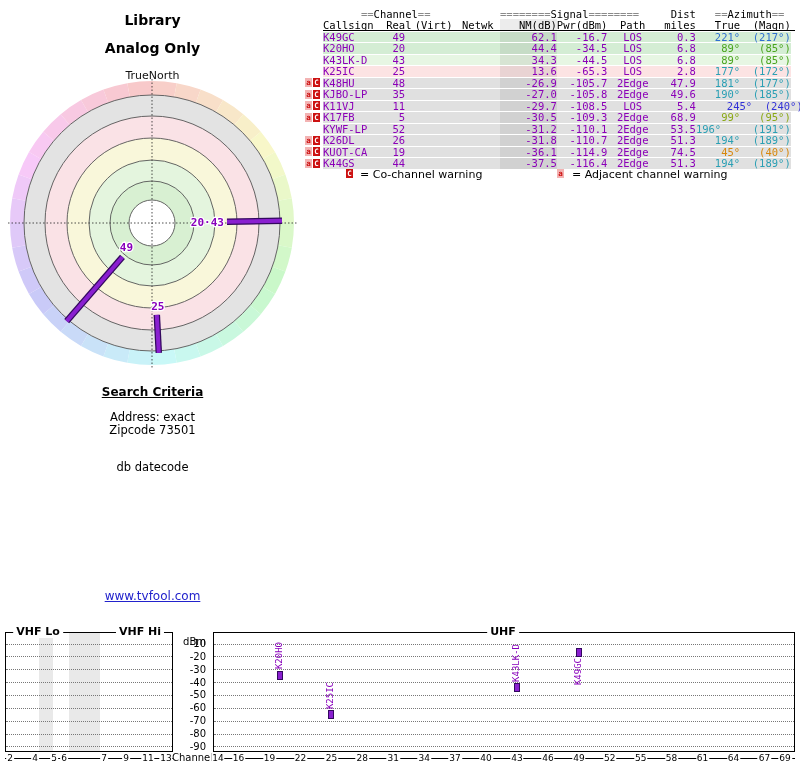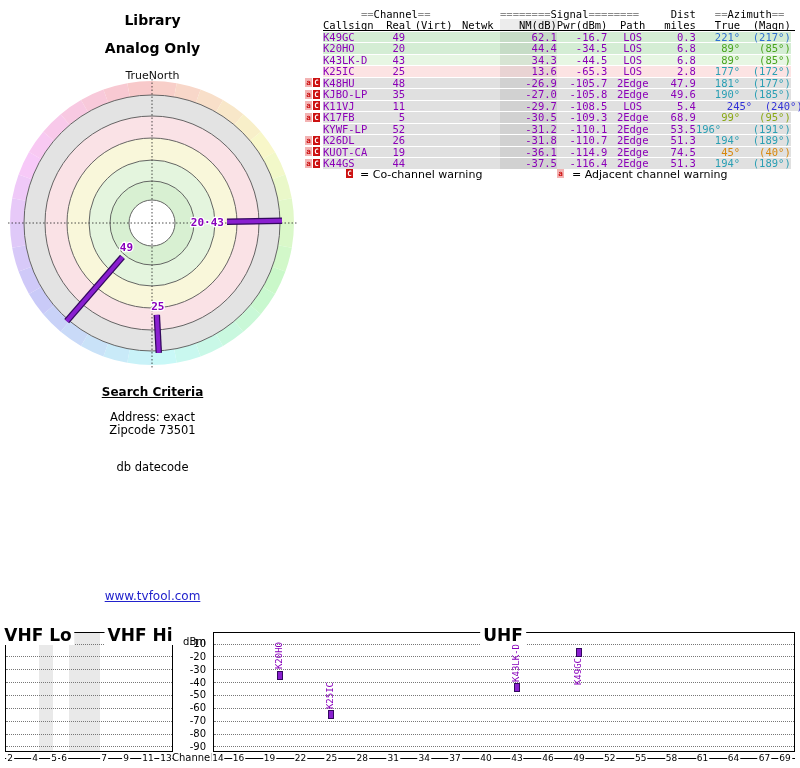--- a/index.html
+++ b/index.html
@@ -28,21 +28,21 @@
   #search-title{font-weight:bold;text-decoration:underline;font-size:12px;margin-bottom:12px;}
   #search-gap{height:24px;}
   #site-link{left:30px;top:589px;width:245px;font-size:12px;}
   #site-link a{color:#2222cc;text-decoration:underline;cursor:pointer;}
   
   #bchart{left:0;top:625px;width:800px;height:143px;font-size:10px;color:#000;}
   .panel{position:absolute;border:1px solid #000;background:transparent;}
   .gband{position:absolute;background:#e9e9e9;}
   .grid{position:absolute;height:0;border-top:1px dotted #777;}
   .ylab{position:absolute;width:30px;text-align:right;font-size:10px;}
-  .blab{position:absolute;font-weight:bold;font-size:17px;background:#fff;padding:0 3px;white-space:nowrap;transform:translateX(-50%);}
+  .blab{position:absolute;font-weight:bold;font-size:11px;background:#fff;padding:0 3px;white-space:nowrap;transform:translateX(-50%);}
   .axline{position:absolute;height:0;border-top:1px solid #000;}
   .tick{position:absolute;background:#fff;font-size:9px;padding:0 1px;transform:translateX(-50%);}
   .mark{position:absolute;width:4px;height:7px;background:#8a1fd0;border:1px solid #33085e;}
   .vlab{position:absolute;writing-mode:vertical-rl;transform:rotate(180deg);font-family:"DejaVu Sans Mono",monospace;font-size:9px;color:#8800bb;white-space:nowrap;}
 </style>
 </head>
 <body>
 
 <div class="abs ctr" id="radar-title1">Library</div>
 <div class="abs ctr" id="radar-title2">Analog Only</div>

